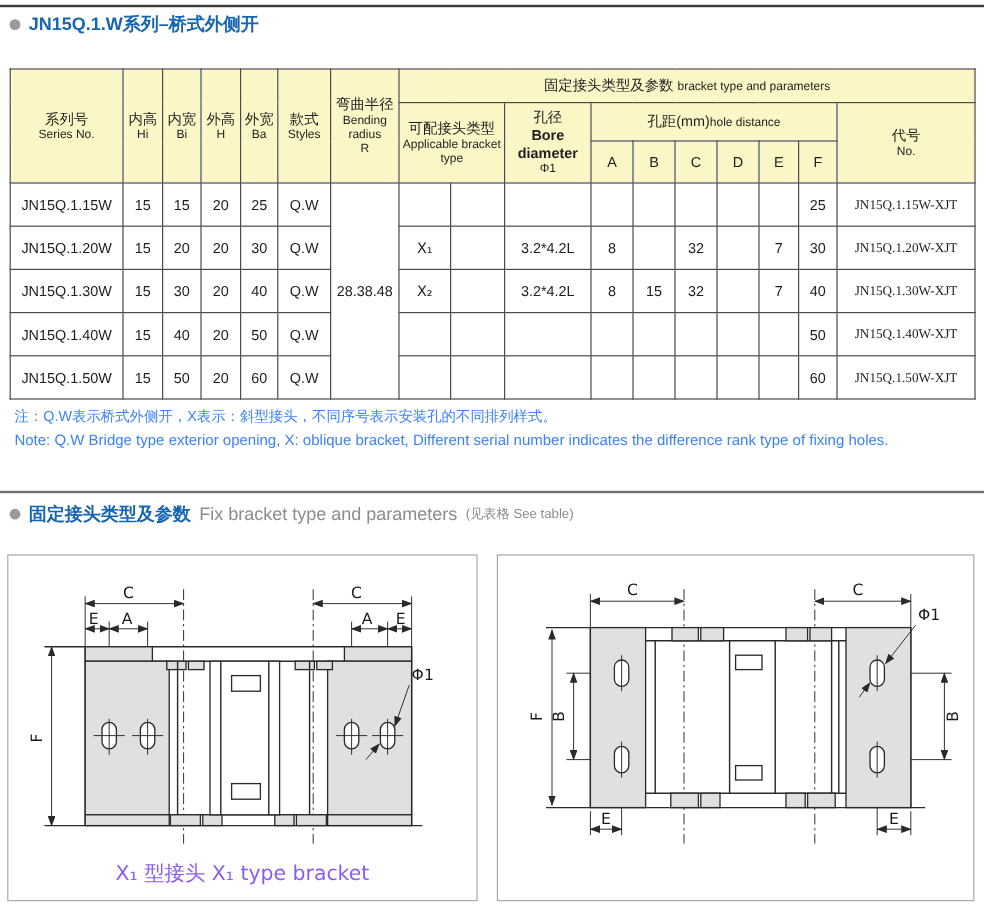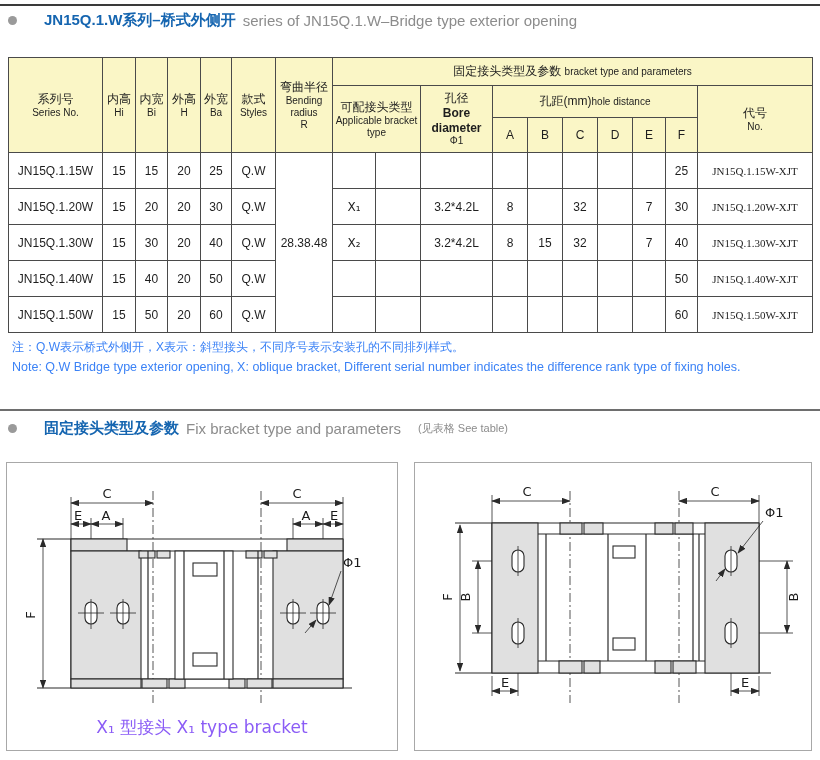--- a/index.html
+++ b/index.html
@@ -1,22 +1,22 @@
 <!DOCTYPE html>
 <html><head>
 <meta charset="utf-8">
 <style>
   html,body{margin:0;padding:0;background:#fff;}
   body{width:820px;height:760px;position:relative;font-family:"Liberation Sans","DejaVu Sans",sans-serif;color:#1e1e1e;overflow:hidden;}
   .top-rule{position:absolute;left:0;top:4px;width:820px;height:0;border-top:2px solid #3a3a3a;}
   .sec-head{position:absolute;left:8px;display:flex;align-items:center;gap:7px;white-space:nowrap;}
   .sec-head .bullet{width:9px;height:9px;border-radius:50%;background:#9a9a9a;flex:0 0 auto;}
-  .t-zh{font-weight:bold;font-size:15px;color:#1565b0;margin-left:20px;}
+  .t-zh{font-weight:bold;font-size:15px;color:#1565b0;}
   .t-en{font-size:15px;color:#8c8c8c;}
-  .t-hint{font-size:11px;color:#8c8c8c;margin-left:10px;}
+  .t-hint{font-size:11px;color:#8c8c8c;margin-left:0;}
   
   table.spec{position:absolute;left:8px;top:57px;border-collapse:collapse;table-layout:fixed;width:805px;font-size:12px;}
   table.spec th,table.spec td{border:1px solid #4a4a4a;padding:0;text-align:center;font-weight:normal;vertical-align:middle;overflow:hidden;}
   table.spec thead th{background:#faf6c6;}
   .hz{font-size:12px;line-height:1.25;}
   .he{font-size:10px;line-height:1.2;color:#1e1e1e;}
   .he-sm{font-size:12px;line-height:1.2;font-weight:bold;}
   td.cell-series{text-align:left;padding-left:10px;}
   td.cell-code{text-align:left;padding-left:4px;font-size:11px;font-family:Liberation Serif, serif;}
   .subfont{font-family:"DejaVu Sans",sans-serif;}
@@ -38,21 +38,20 @@
   .wfill{fill:#ffffff;stroke:#2a2a2a;stroke-width:1.1;}
 </style>
 </head>
 <body>
 
 <div class="top-rule"></div>
 
 <div class="sec-head" style="top:11px;">
   <span class="bullet"></span>
   <span class="t-zh">JN15Q.1.W系列–桥式外侧开</span>
-  <span class="t-en">series of JN15Q.1.W–Bridge type exterior opening</span>
 </div>
 
 <table class="spec">
   <colgroup>
     <col style="width:94px">
       <col style="width:33px">
       <col style="width:32px">
       <col style="width:33px">
     <col style="width:31px">
       <col style="width:44px">

